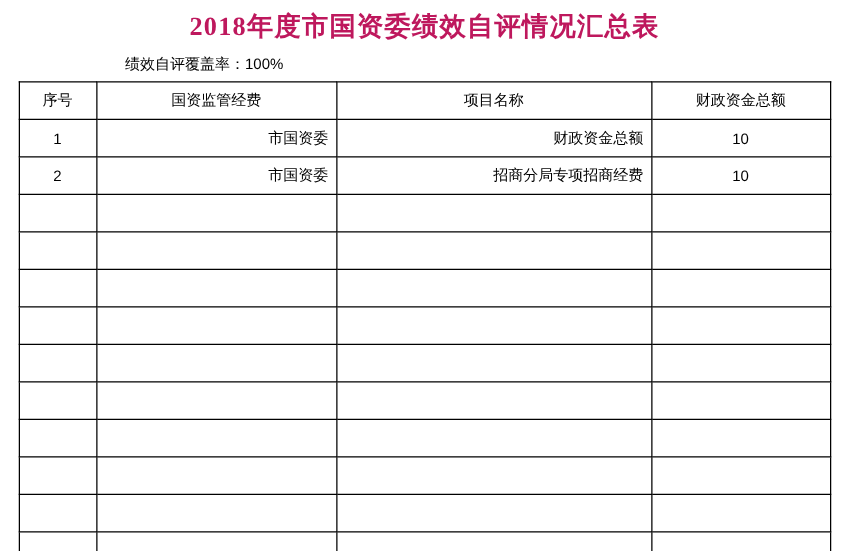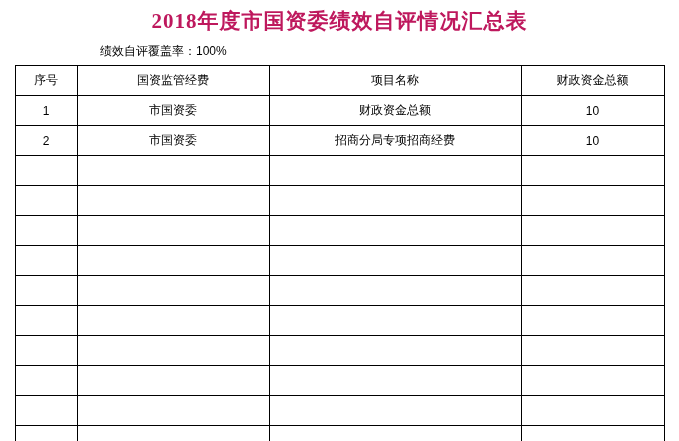--- a/index.html
+++ b/index.html
@@ -62,21 +62,21 @@
     box-sizing: border-box;
     overflow: hidden;
     white-space: nowrap;
   }
   .col-seq { width: 62px; text-align: center; }
   .col-unit { width: 192px; text-align: left; }
   .col-proj { width: 252px; text-align: left; margin-top: 27px; }
   .col-amt { width: 143px; text-align: center; }
   thead th { text-align: center; }
   .cell-center { text-align: center; }
-  .cell-left { text-align: center; }
+  .cell-left { text-align: right; }
   .empty-row td { height: 30px; }
 </style>
 </head>
 <body>
 
 <div class="page">
 
   <div class="doc-title">2018年度市国资委绩效自评情况汇总表</div>
 
   <div class="meta-row">

